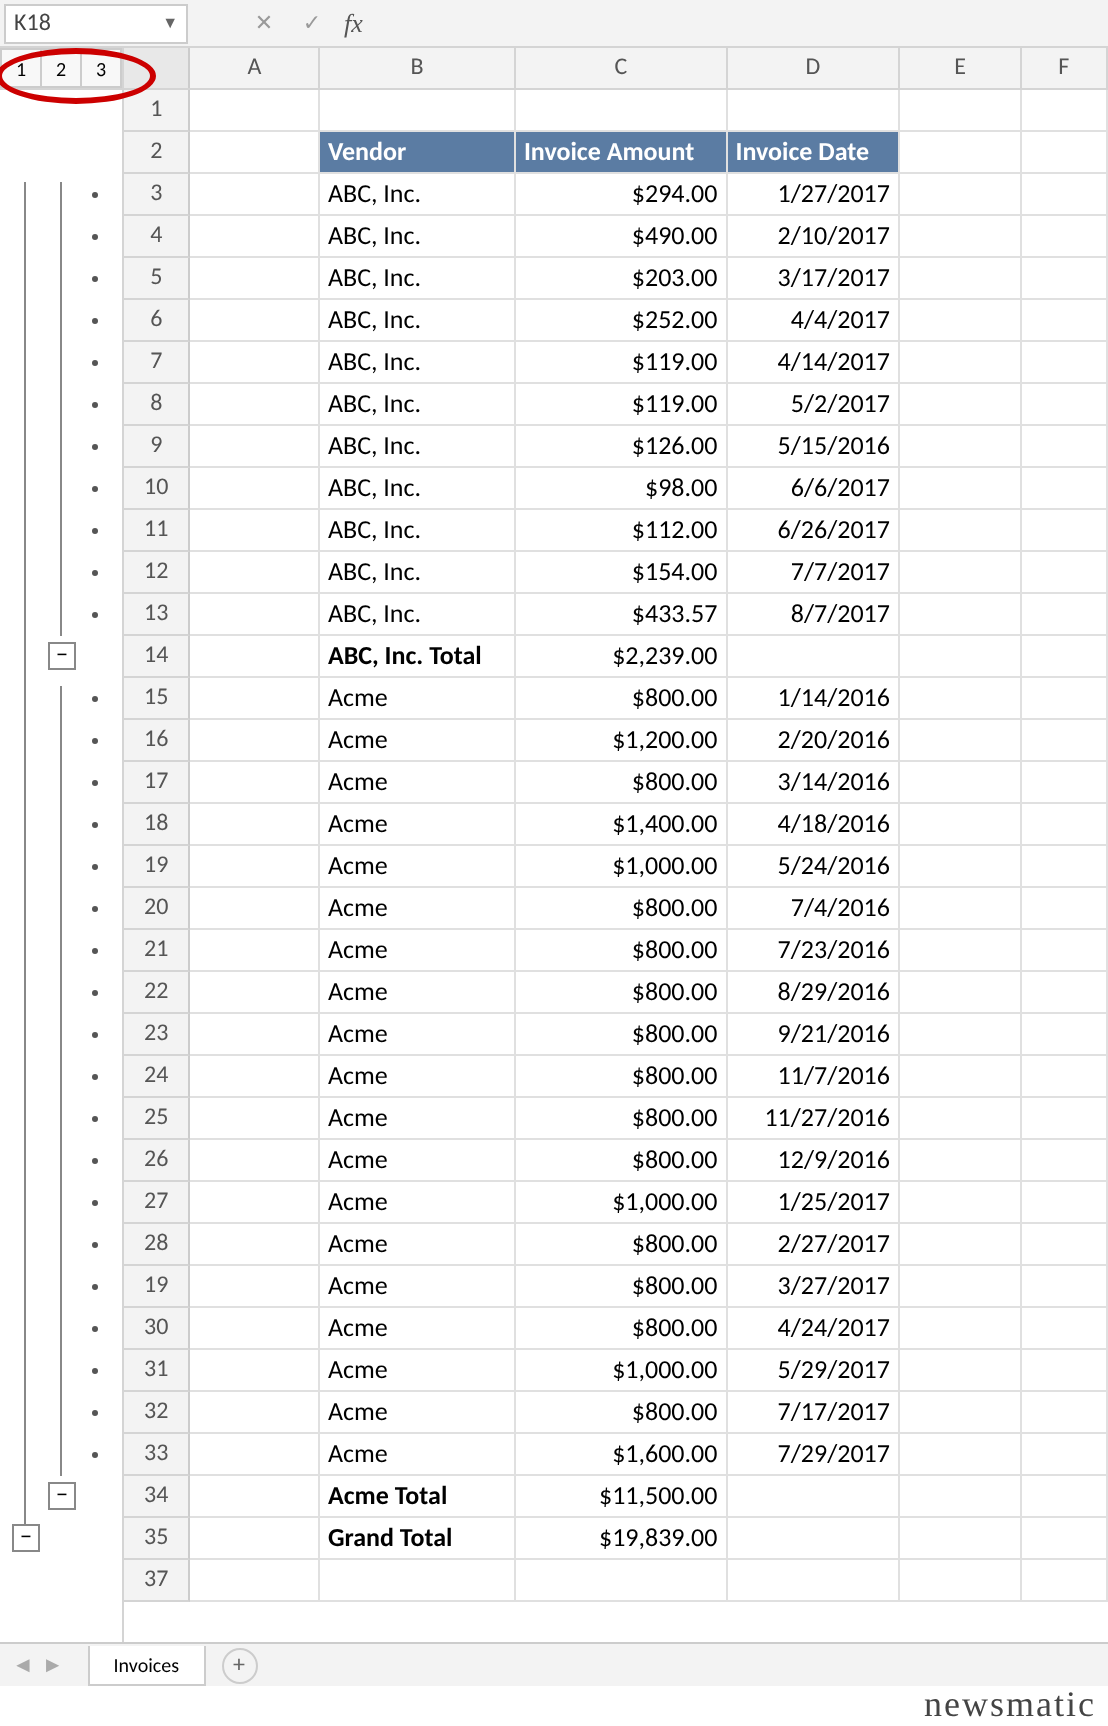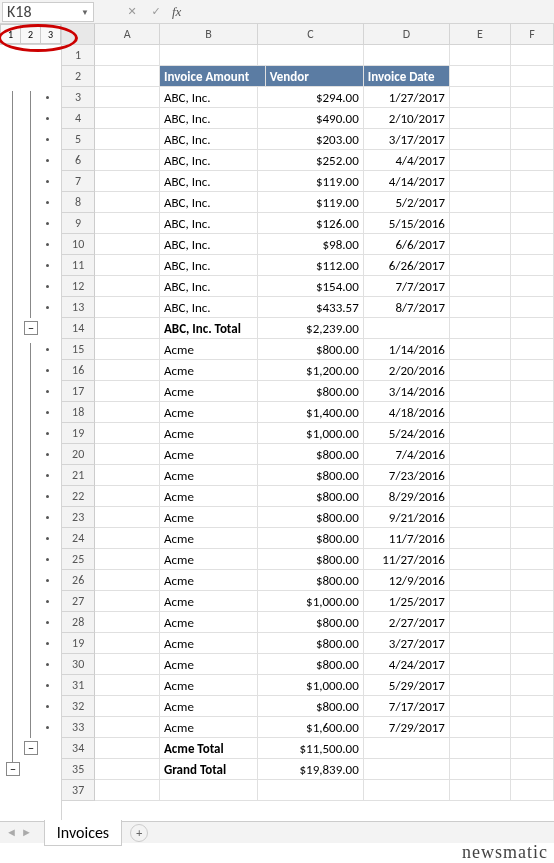--- a/index.html
+++ b/index.html
@@ -1,20 +1,20 @@
 <!DOCTYPE html>
 <html><head>
 <meta charset="utf-8">
 <style>
   * { box-sizing: border-box; margin: 0; padding: 0; }
   body { font-family: Calibri, Arial, sans-serif; font-size: 13px; background: #fff; width: 554px; height: 863px; overflow: hidden; position: relative; }
   
   .namebox-bar { height: 24px; display: flex; align-items: center; border-bottom: 1px solid #d4d4d4; background: #f3f3f3; }
   .namebox { width: 92px; height: 20px; background: #fff; border: 1px solid #ccc; display: flex; align-items: center; padding: 0 4px; margin-left: 2px; position: relative; }
-  .namebox-text { flex: 1; font-size: 16px; color: #444; }
+  .namebox-text { flex: 1; font-size: 12px; color: #444; }
   .namebox-dd { font-size: 8px; color: #666; }
   .fx-group { display: flex; align-items: center; margin-left: 30px; gap: 8px; }
   .fx-btn { width: 16px; height: 16px; display: flex; align-items: center; justify-content: center; color: #999; font-size: 11px; }
   .fx-icon { font-style: italic; font-family: serif; font-size: 13px; color: #555; }
   .fx-input { flex: 1; height: 20px; border: none; background: transparent; }
   
   .grid-area { display: flex; height: 798px; }
   .outline-col { width: 62px; background: #fff; border-right: 1px solid #d4d4d4; position: relative; }
   .outline-head { height: 21px; border-bottom: 1px solid #d4d4d4; display: flex; }
   .outline-btn { flex: 1; border: 1px solid #ccc; background: #f8f8f8; font-size: 10px; display: flex; align-items: center; justify-content: center; cursor: pointer; }
@@ -49,21 +49,21 @@
   .cell.F { width: 44px; }
   .header-row .cell { background: #5b7ca3; color: #fff; font-weight: bold; }
   .header-row .cell.A, .header-row .cell.E, .header-row .cell.F { background: #fff; color: #000; font-weight: normal; }
   .header-row .cell.B { justify-content: flex-start; }
   .header-row .cell.C, .header-row .cell.D { justify-content: flex-start; }
   .bold .cell { font-weight: bold; }
   .bold .cell.C { font-weight: normal; }
   
   .tabs { position: absolute; bottom: 20px; left: 0; right: 0; height: 22px; background: #f3f3f3; border-top: 1px solid #ccc; display: flex; align-items: center; }
   .tab-nav { display: flex; gap: 4px; padding: 0 6px; color: #aaa; font-size: 11px; }
-  .tab { padding: 3px 12px; background: #fff; border: 1px solid #ccc; border-top: none; font-size: 16px; margin-left: 6px; }
+  .tab { padding: 3px 12px; background: #fff; border: 1px solid #ccc; border-top: none; font-size: 10px; margin-left: 6px; }
   .tab-add { width: 18px; height: 18px; border: 1px solid #ccc; border-radius: 50%; display: flex; align-items: center; justify-content: center; font-size: 12px; margin-left: 8px; color: #666; }
   
   .watermark { position: absolute; bottom: 0; right: 6px; font-family: Georgia, serif; font-size: 18px; color: #444; letter-spacing: 1px; }
 </style>
 </head>
 <body>
 
 <div class="namebox-bar">
   <div class="namebox">
     <span class="namebox-text">K18</span>
@@ -142,22 +142,22 @@
           <div class="cell A"></div>
           <div class="cell B"></div>
           <div class="cell C"></div>
           <div class="cell D"></div>
           <div class="cell E"></div>
           <div class="cell F"></div>
         </div>
         <div class="row header-row">
           <div class="rh">2</div>
           <div class="cell A"></div>
+          <div class="cell B">Vendor</div>
           <div class="cell C">Invoice Amount</div>
-          <div class="cell B">Vendor</div>
           <div class="cell D">Invoice Date</div>
           <div class="cell E"></div>
           <div class="cell F"></div>
         </div>
         <div class="row">
           <div class="rh">3</div>
           <div class="cell A"></div>
           <div class="cell B">ABC, Inc.</div>
           <div class="cell C">$294.00</div>
           <div class="cell D">1/27/2017</div>

